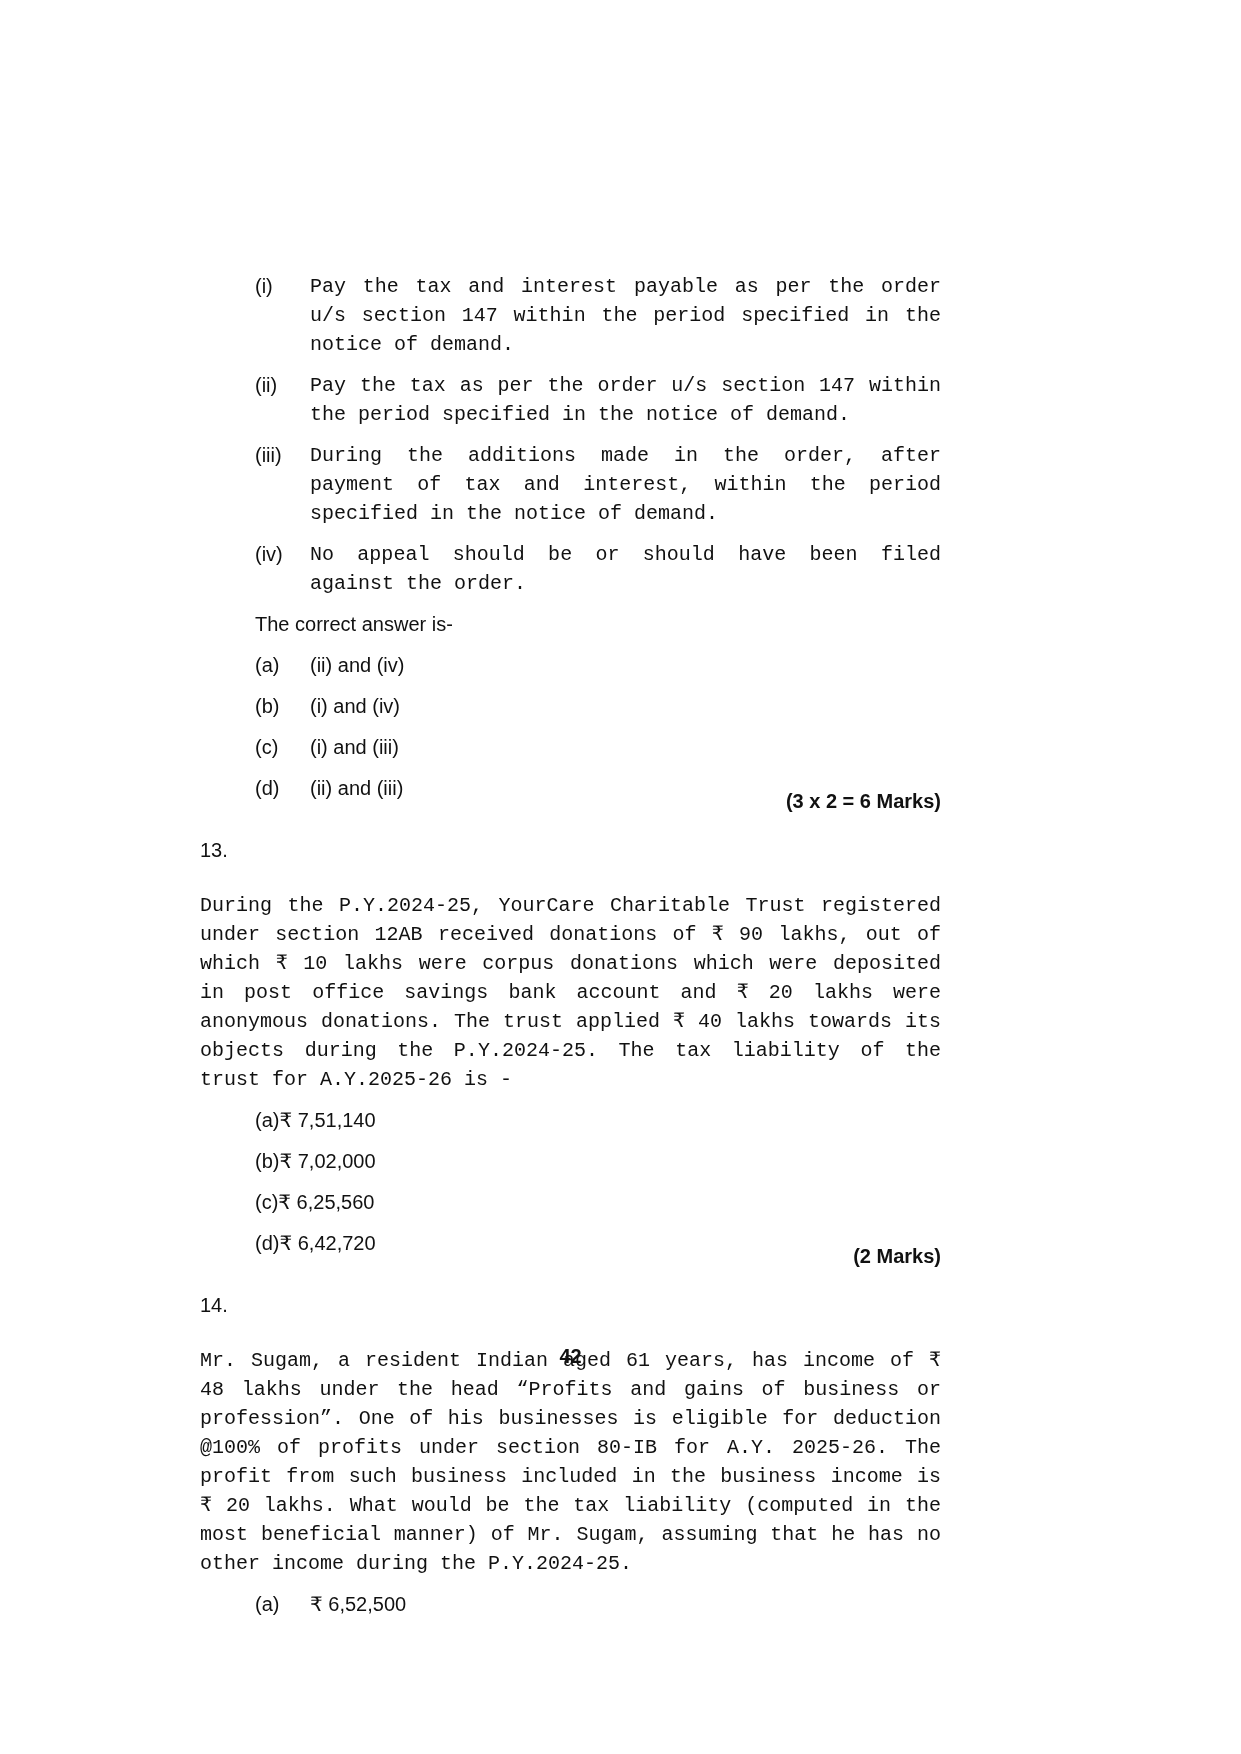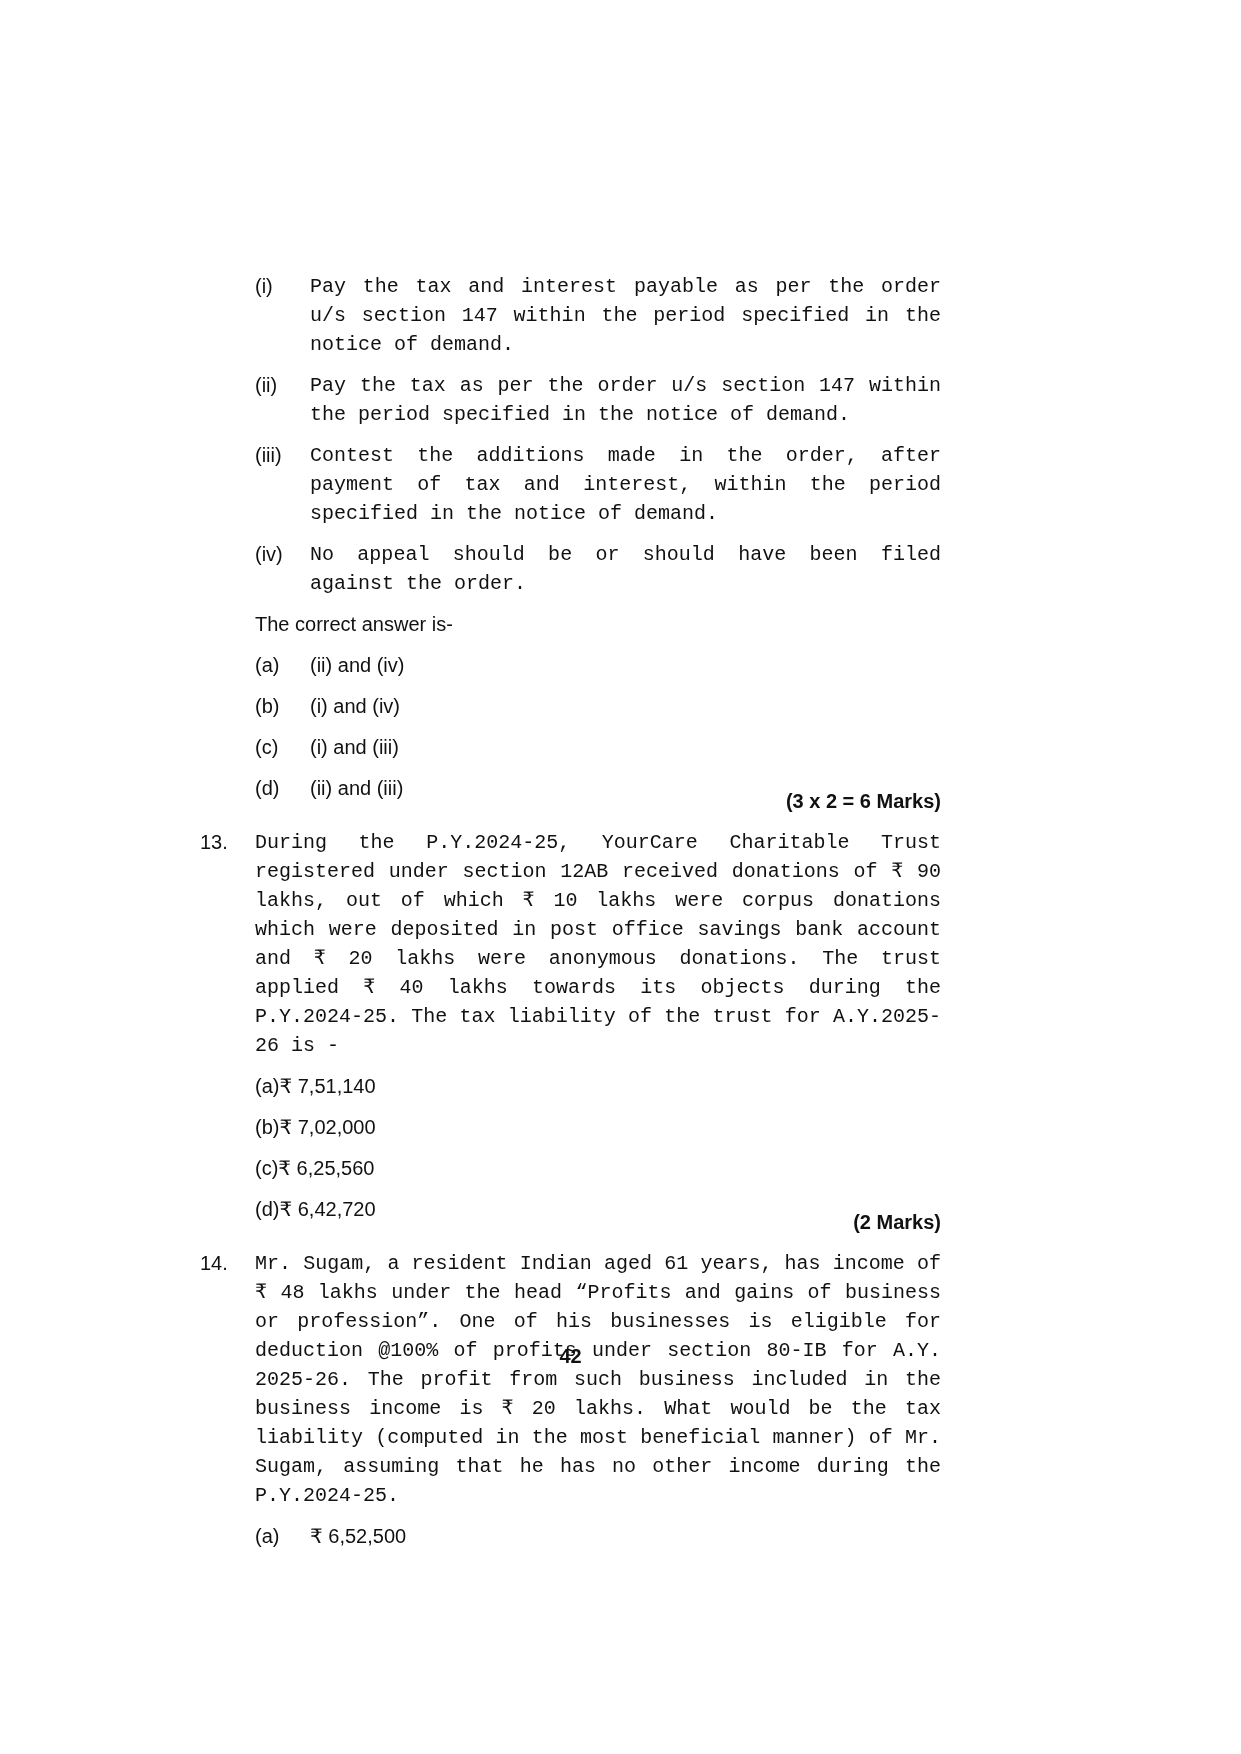--- a/index.html
+++ b/index.html
@@ -29,21 +29,21 @@
   .prompt { margin-left: 55px; margin-bottom: 12px; }
   .inline-choice { display: flex; margin-left: 55px; margin-bottom: 12px; }
   .inline-choice .lbl { white-space: nowrap; }
   .marks {
     flex: 0 0 auto;
     margin-left: auto;
     font-weight: bold;
     white-space: nowrap;
     margin-top: 13px;
   }
-  .question { margin-top: 12px; }
+  .question { margin-top: 20px; flex-direction: column; }
   .page-number {
     position: absolute;
     top: 1342px;
     left: 200px;
     width: 741px;
     text-align: center;
     font-weight: bold;
   }
 </style>
 </head>
@@ -55,21 +55,21 @@
     <div class="row indent">
       <span class="label">(i)</span>
       <p class="text justify">Pay the tax and interest payable as per the order u/s section 147 within the period specified in the notice of demand.</p>
     </div>
     <div class="row indent">
       <span class="label">(ii)</span>
       <p class="text justify">Pay the tax as per the order u/s section 147 within the period specified in the notice of demand.</p>
     </div>
     <div class="row indent">
       <span class="label">(iii)</span>
-      <p class="text justify">Contest the additions made in the order, after payment of tax and interest, within the period specified in the notice of demand.</p>
+      <p class="text justify">During the additions made in the order, after payment of tax and interest, within the period specified in the notice of demand.</p>
     </div>
     <div class="row indent">
       <span class="label">(iv)</span>
       <p class="text justify">No appeal should be or should have been filed against the order.</p>
     </div>
 
     <p class="prompt">The correct answer is-</p>
 
     <div class="row indent">
       <span class="label">(a)</span>

